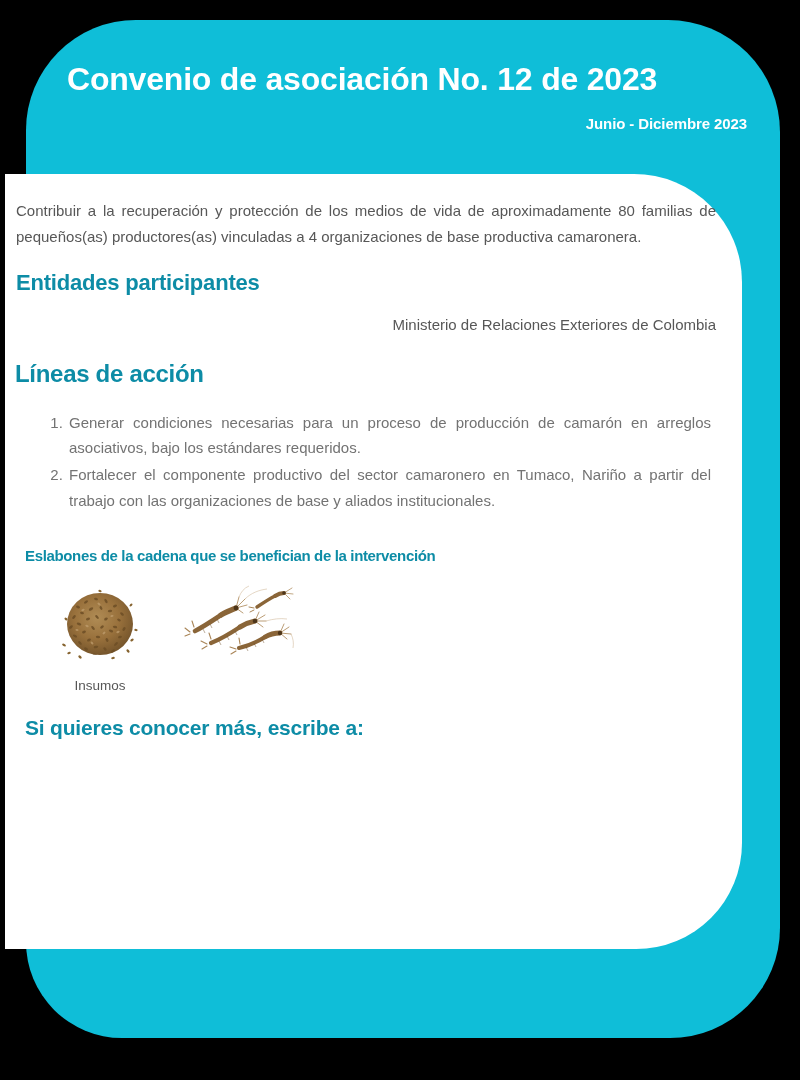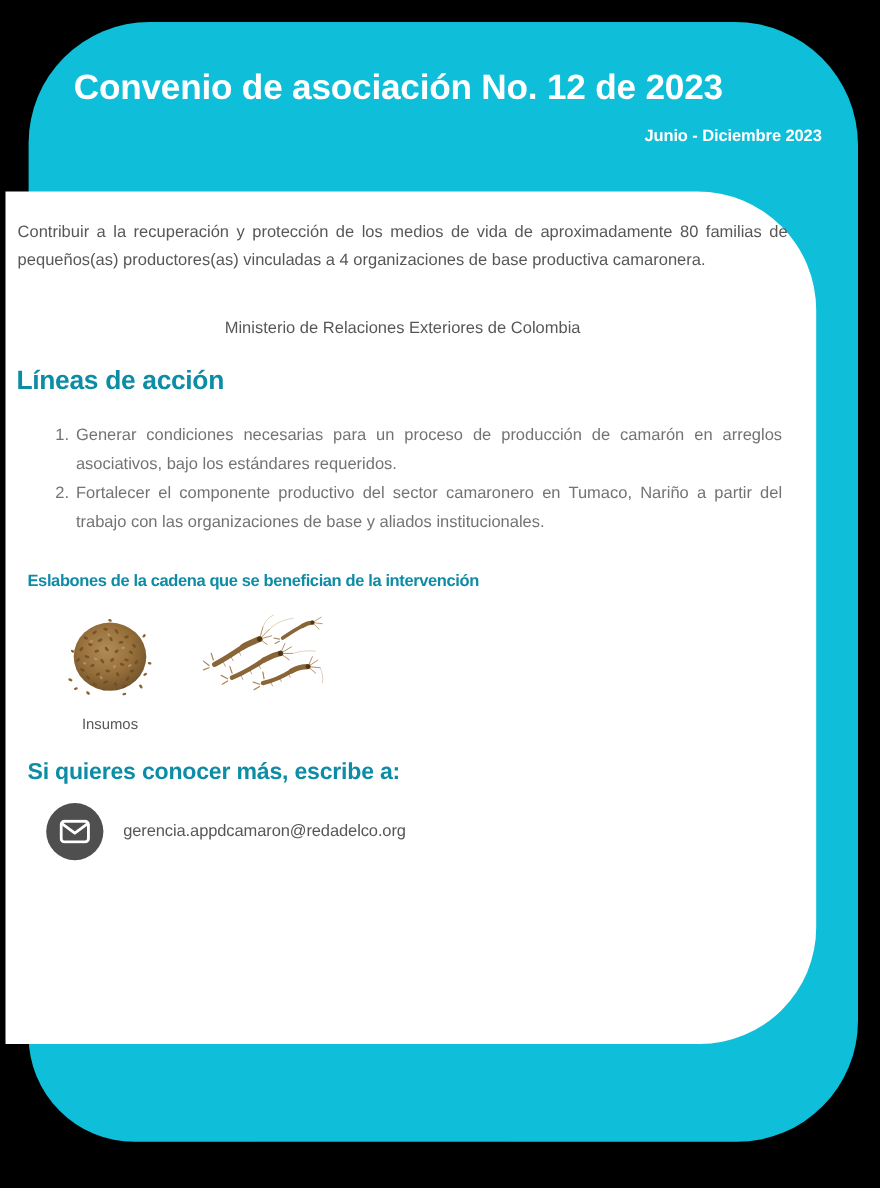--- a/index.html
+++ b/index.html
@@ -97,21 +97,21 @@
   h2.sec-heading.eslabones{ font-size: 15px; margin-left: 9px; letter-spacing: -0.35px; }
   h2.sec-heading.contacto { font-size: 21px; margin-left: 9px; letter-spacing: -0.2px; }
 
   p.body-text {
     margin: 0;
     color: #575757;
     font-size: 15px;
     line-height: 1.72;
     text-align: justify;
   }
-  p.body-text.left { text-align: center; }
+  p.body-text.left { text-align: right; }
 
   .gap-obj    { height: 12px; }
   .gap-after-obj { height: 20px; }
   .gap-ent    { height: 16px; }
   .gap-after-ent { height: 22px; }
   .gap-lin    { height: 16px; }
   .gap-after-lin { height: 28px; }
   .gap-esl    { height: 20px; }
   .gap-after-esl { height: 18px; }
   .gap-con    { height: 16px; }
@@ -197,20 +197,21 @@
   </div>
 
   <div class="white-card"></div>
 
   <div class="card-inner">
 
     <div class="gap-obj"></div>
     <p class="body-text">Contribuir a la recuperación y protección de los medios de vida de aproximadamente 80 familias de pequeños(as) productores(as) vinculadas a 4 organizaciones de base productiva camaronera.</p>
     <div class="gap-after-obj"></div>
 
+    <h2 class="sec-heading">Entidades participantes</h2>
     <div class="gap-ent"></div>
     <p class="body-text left">Ministerio de Relaciones Exteriores de Colombia</p>
     <div class="gap-after-ent"></div>
 
     <h2 class="sec-heading lineas">Líneas de acción</h2>
     <div class="gap-lin"></div>
     <ol class="action-list">
       <li>Generar condiciones necesarias para un proceso de producción de camarón en arreglos asociativos, bajo los estándares requeridos.</li>
       <li>Fortalecer el componente productivo del sector camaronero en Tumaco, Nariño a partir del trabajo con las organizaciones de base y aliados institucionales.</li>
     </ol>
@@ -344,24 +345,15 @@
         </svg>
       </div>
 
     </div>
 
     <div class="gap-after-esl"></div>
 
     <h2 class="sec-heading contacto">Si quieres conocer más, escribe a:</h2>
     <div class="gap-con"></div>
 
-    <div class="contact-row">
-      <span class="mail-badge">
-        <svg width="28" height="22" viewBox="0 0 28 22" aria-hidden="true">
-          <rect x="1.6" y="1.6" width="24.8" height="18.8" rx="3.2" ry="3.2" fill="none" stroke="#ffffff" stroke-width="2.6"></rect>
-          <path d="M3.2 4.4 L14 12.4 L24.8 4.4" fill="none" stroke="#ffffff" stroke-width="2.6" stroke-linecap="round" stroke-linejoin="round"></path>
-        </svg>
-      </span>
-      <p class="contact-email">gerencia.appdcamaron@redadelco.org</p>
-    </div>
 
   </div>
 </div>
 
 </body></html>

